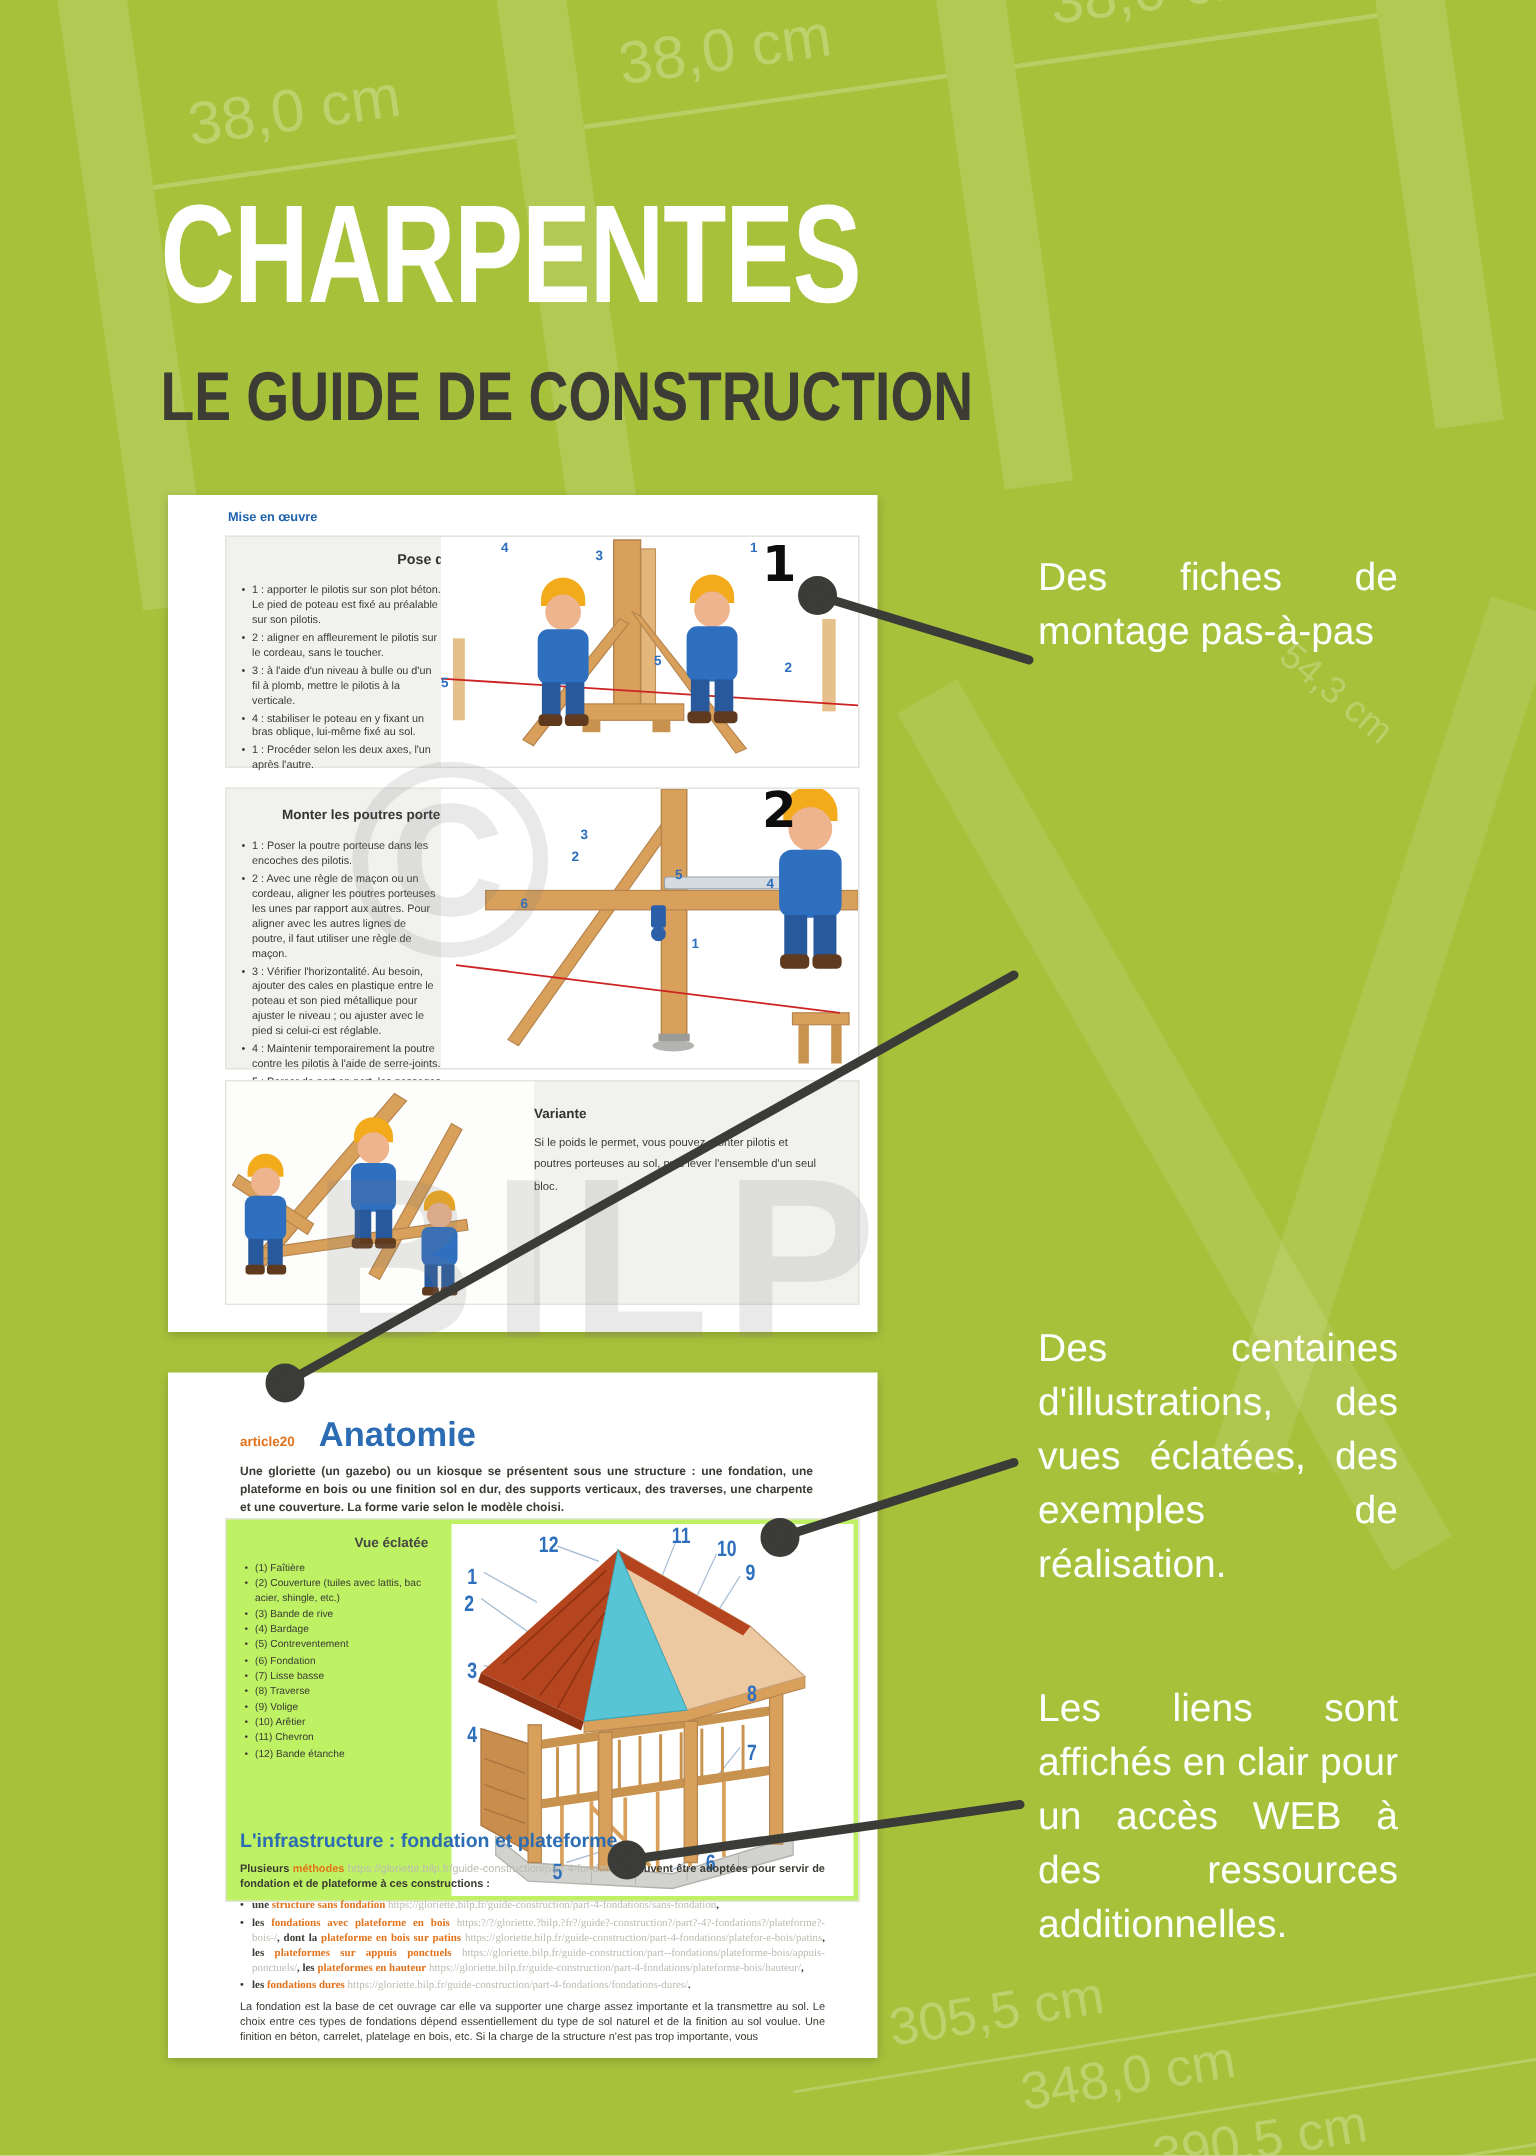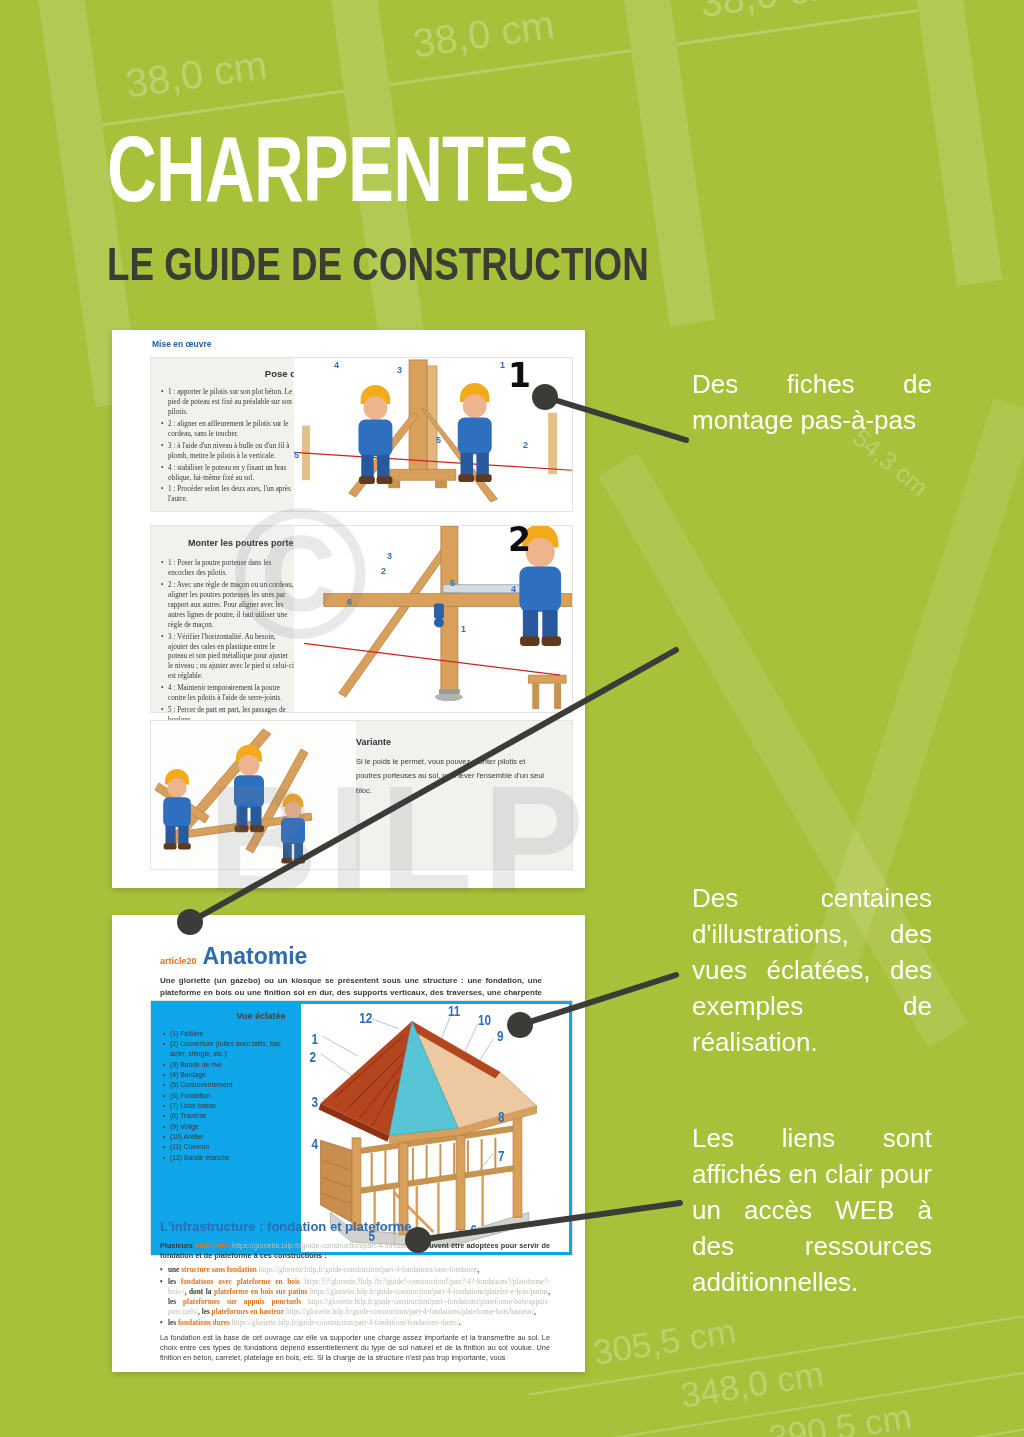--- a/index.html
+++ b/index.html
@@ -33,21 +33,21 @@
   .panel1{top:330px;height:558px;}
   .panel2{top:915px;height:457px;}
   .crumb{position:absolute;left:40px;top:9px;font-size:8.5px;font-weight:700;color:#1e63ae;}
   .sec{position:absolute;left:38px;width:423px;background:#f1f1ee;border:1px solid #e4e4df;box-sizing:border-box;}
   .sec1{top:27px;height:155px;}
   .sec2{top:195px;height:188px;}
   .sec3{top:390px;height:150px;}
   .sec-title{position:absolute;font-weight:700;font-size:9.5px;color:#333;text-align:center;}
   .st1{left:80px;top:10px;width:140px;}
   .st2{left:10px;top:12px;width:180px;font-size:9px;}
-  .blist{position:absolute;font-size:7.2px;line-height:1.38;color:#3a3a33;font-family:Liberation Serif, serif;}
+  .blist{position:absolute;font-size:7.2px;line-height:1.38;color:#3a3a33;}
   .bl1{left:10px;top:30px;width:133px;}
   .bl2{left:10px;top:33px;width:133px;}
   .b-item{position:relative;padding-left:7px;margin-bottom:2px;}
   .b-item::before{content:"•";position:absolute;left:0;top:0;}
   .fig{position:absolute;top:0;bottom:0;left:143px;right:0;background:#ffffff;}
   .fig svg{display:block;width:100%;height:100%;}
   .fig3{position:absolute;left:0;top:0;width:205px;height:100%;background:#fdfdfc;}
   .sec3-title{position:absolute;left:205px;top:16px;width:200px;font-weight:700;font-size:9px;color:#333;}
   .sec3-text{position:absolute;left:205px;top:34px;width:196px;font-size:7.5px;line-height:1.9;color:#3a3a33;}
   .badge{position:absolute;font-size:33px;font-weight:900;color:#0d0d0d;z-index:2;
@@ -55,24 +55,24 @@
   .badge1{left:396px;top:26px;}
   .badge2{left:396px;top:190px;}
   .fn{position:absolute;font-size:9px;font-weight:700;color:#2e6fbd;z-index:2;}
   .f1a{left:40px;top:2px;}  .f1b{left:103px;top:7px;}  .f1c{left:142px;top:77px;}
   .f1d{left:0px;top:92px;}  .f1e{left:206px;top:2px;}  .f1f{left:229px;top:82px;}
   .f2a{left:93px;top:25px;} .f2b{left:87px;top:40px;}  .f2c{left:53px;top:71px;}
   .f2d{left:156px;top:52px;}.f2e{left:217px;top:58px;} .f2f{left:167px;top:98px;}
   
   .art-line{position:absolute;left:48px;top:28px;}
   .art-tag{font-size:9px;font-weight:700;color:#e2731d;}
-  .art-title{font-size:23px;font-weight:700;color:#2b6cb3;margin-left:6px;}
+  .art-title{font-size:23px;font-weight:700;color:#2b6cb3;margin-left:16px;}
   .intro{position:absolute;left:48px;top:60px;width:382px;font-size:8px;font-weight:700;line-height:1.5;
          text-align:justify;color:#3a3a33;}
-  .ex-box{position:absolute;left:38px;top:85px;width:423px;height:256px;background:#0ea5e9;
+  .ex-box{position:absolute;left:38px;top:97px;width:423px;height:256px;background:#bef264;
           border:1px solid #e4e4df;box-sizing:border-box;}
   .ex-title{position:absolute;left:30px;top:10px;width:160px;text-align:center;font-weight:700;font-size:9px;color:#444;}
   .parts{position:absolute;left:12px;top:28px;width:130px;font-size:6.8px;line-height:1.45;color:#3a3a33;}
   .part-item{position:relative;padding-left:7px;margin-bottom:0.5px;}
   .part-item::before{content:"•";position:absolute;left:0;top:0;}
   .ex-fig{position:absolute;left:150px;top:3px;right:3px;bottom:3px;background:#ffffff;}
   .ex-fig svg{display:block;width:100%;height:100%;}
   .infra-title{position:absolute;left:48px;top:304px;font-size:13px;font-weight:700;color:#2b6cb3;text-align:right;}
   .infra-body{position:absolute;left:48px;top:326px;width:390px;font-size:7.3px;line-height:1.4;
               color:#3a3a33;text-align:justify;}

